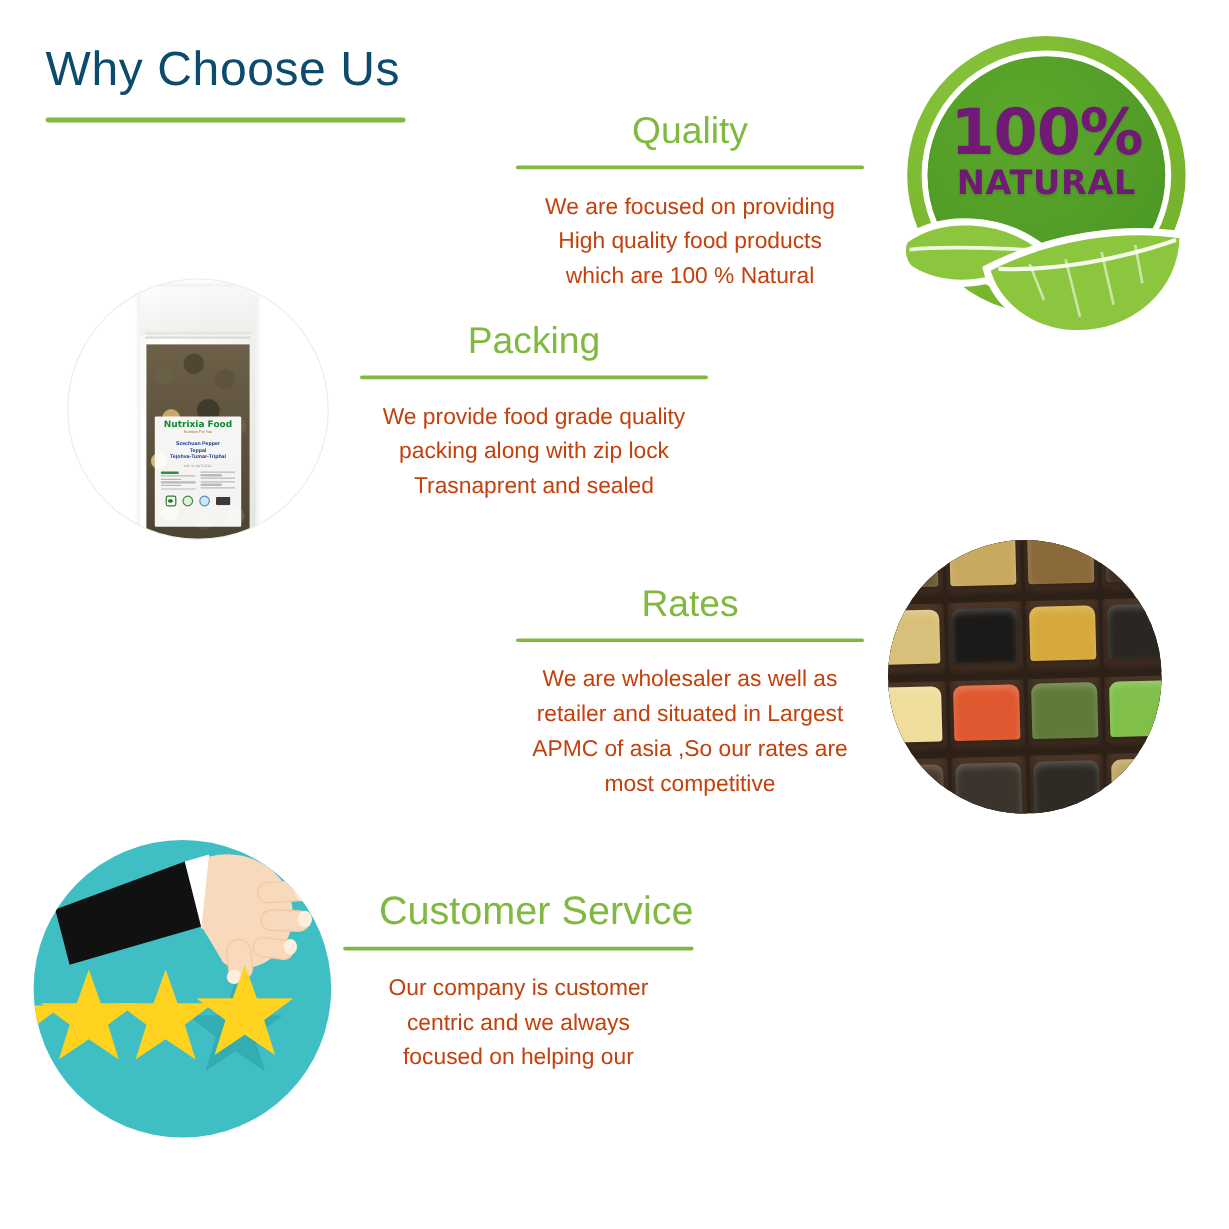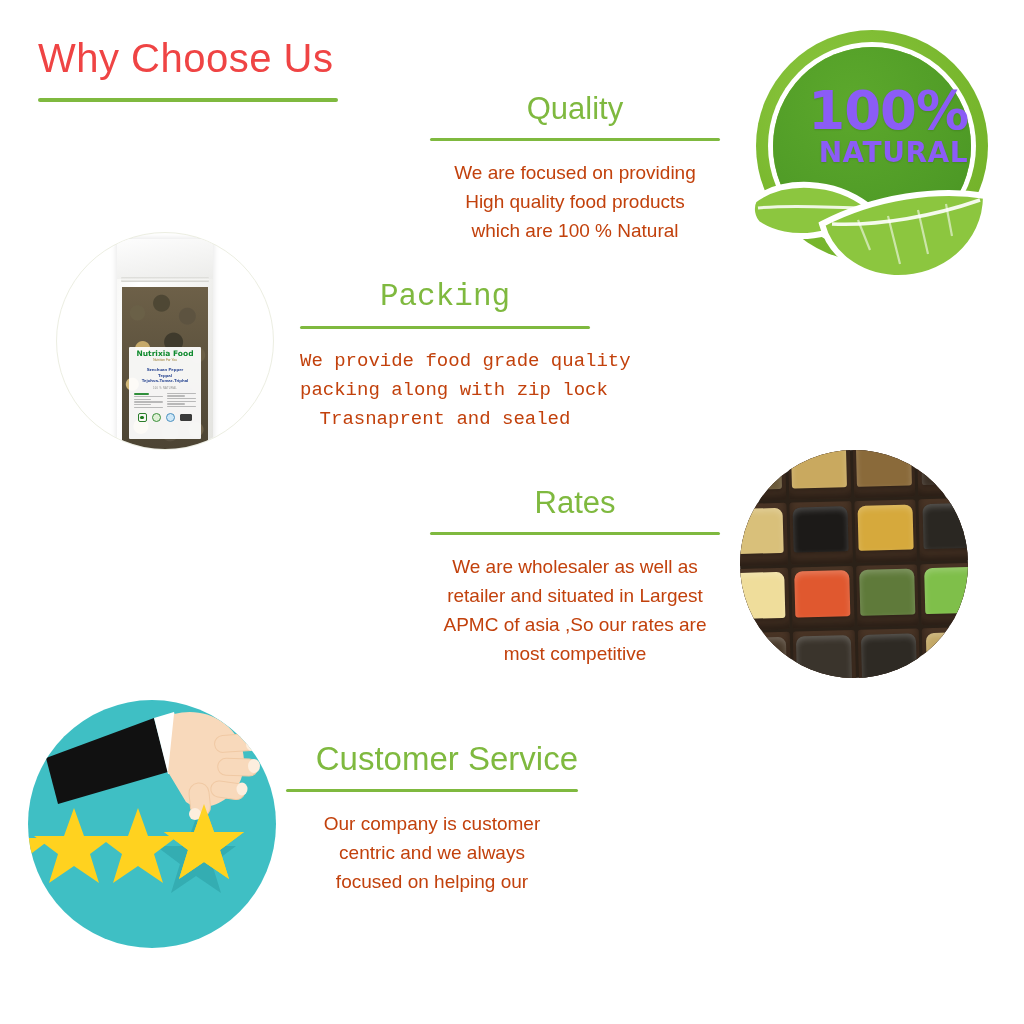--- a/index.html
+++ b/index.html
@@ -16,21 +16,21 @@
     background: #ffffff;
   }
 
   
   .page-title {
     position: absolute;
     left: 38px;
     top: 36px;
     font-size: 40px;
     font-weight: 400;
-    color: #ef4444;
+    color: #0c4a6e;
     letter-spacing: 0.5px;
     white-space: nowrap;
   }
   .page-title-rule {
     position: absolute;
     left: 38px;
     top: 98px;
     width: 300px;
     height: 4px;
     background: #7fb93f;
@@ -57,21 +57,21 @@
     margin-top: 18px;
     font-size: 19px;
     line-height: 1.52;
     color: #c2410c;
     text-align: center;
   }
   .feature-body div { white-space: nowrap; }
 
   
   #feat-quality  { left: 430px; top: 92px;  width: 290px; }
-  #feat-packing  { left: 300px; top: 280px; width: 290px; font-family: Liberation Mono, monospace; }
+  #feat-packing  { left: 300px; top: 267px; width: 290px; }
   #feat-rates    { left: 430px; top: 486px; width: 290px; }
   #feat-service  { left: 286px; top: 741px; width: 292px; }
 
   #feat-service .feature-title { font-size: 33px; text-align: right; }
 
   
   .badge {
     position: absolute;
     left: 748px;
     top: 28px;
@@ -91,22 +91,22 @@
     width: 198px; height: 198px;
     border-radius: 50%;
     background: radial-gradient(circle at 40% 28%, #5ca82c 0%, #4e9a26 70%, #46901f 100%);
     box-shadow: 0 0 0 5px #ffffff;
   }
   .badge-text {
     position: absolute;
     left: 28px;
     top: 56px;
     width: 192px;
-    text-align: right;
-    color: #8b5cf6;
+    text-align: center;
+    color: #701a75;
     font-weight: bold;
     line-height: 1;
     font-family: "DejaVu Sans", sans-serif;
     text-shadow: 0 1px 2px rgba(0,0,0,0.12);
   }
   .badge-100 {
     font-size: 53px;
     letter-spacing: -1px;
     display: block;
   }

